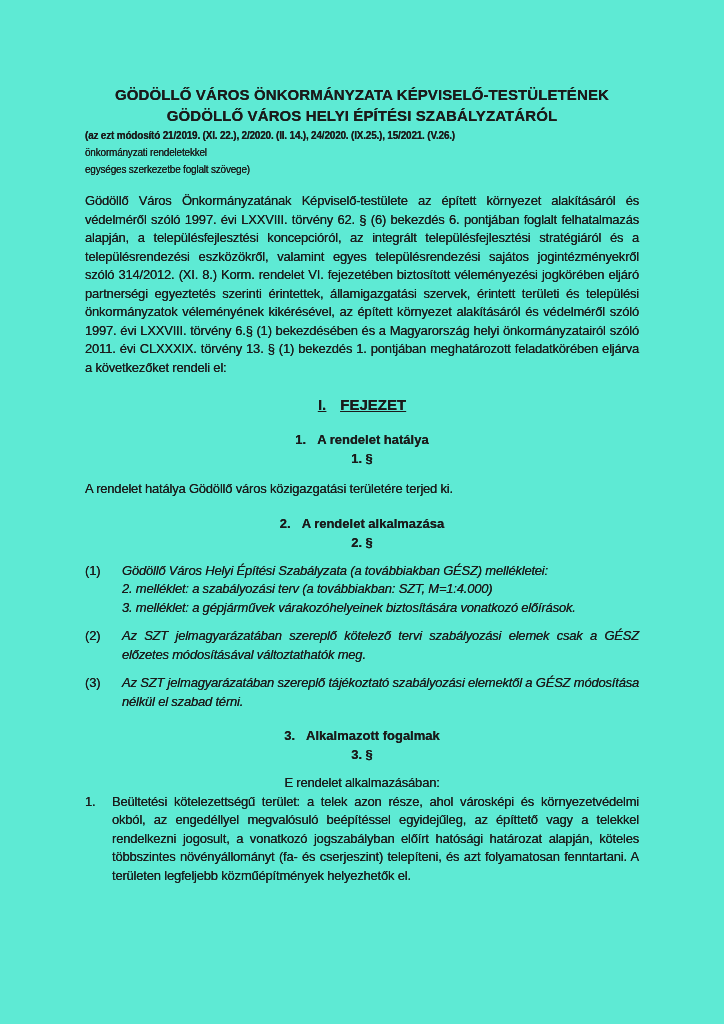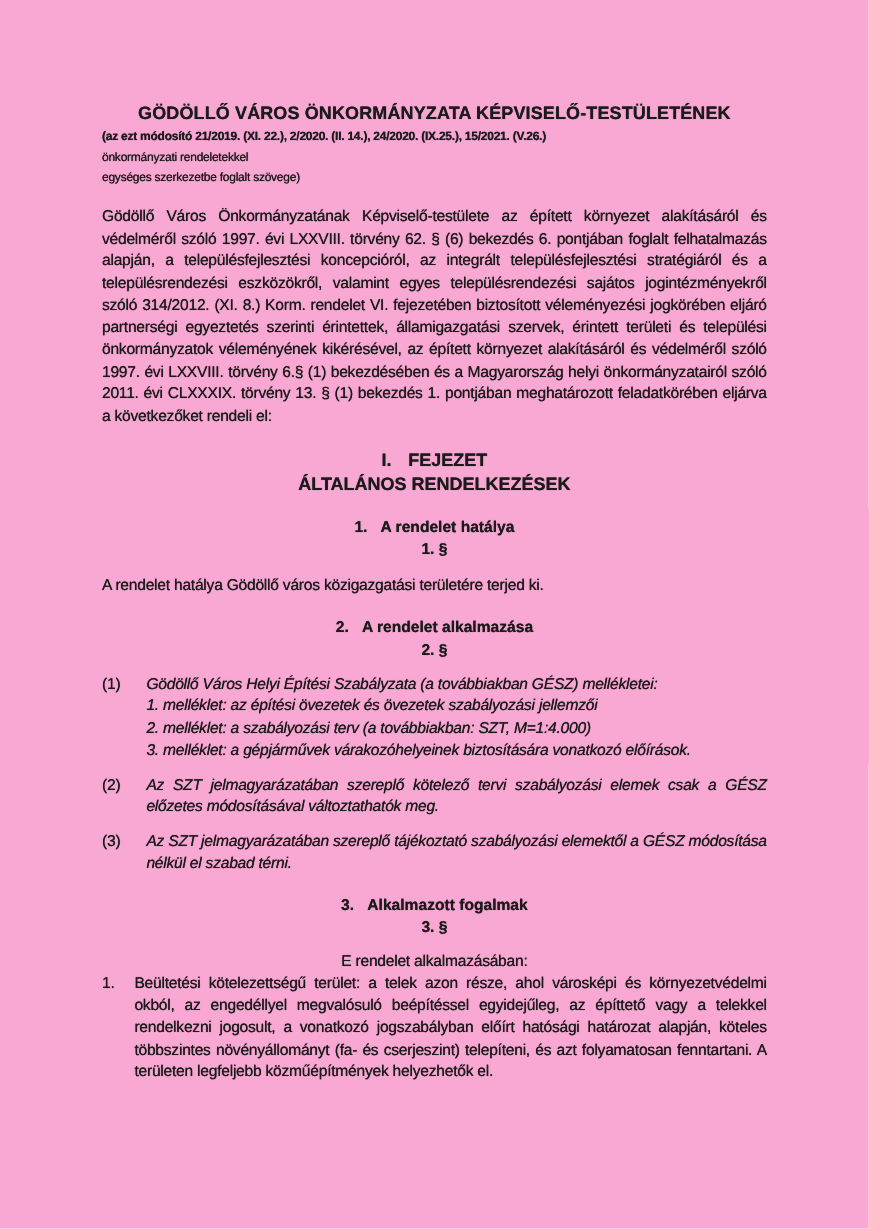--- a/index.html
+++ b/index.html
@@ -6,21 +6,21 @@
     margin: 0;
     padding: 0;
     background: #ffffff;
   }
   .page {
     position: relative;
     width: 724px;
     height: 1024px;
     box-sizing: border-box;
     padding: 84px 85px 0 85px;
-    background: #f9a8d4;
+    background: #5eead4;
     color: #1b1b1b;
     font-family: "Liberation Sans", sans-serif;
     overflow: hidden;
     
     text-shadow: 0 0 0.6px currentColor;
   }
 
   
   .title-block .t-line {
     text-align: center;
@@ -52,20 +52,21 @@
     letter-spacing: -0.2px;
     text-align: justify;
   }
 
   .chapter {
     margin-top: 18px;
     text-align: center;
     font-weight: 700;
     font-size: 15px;
     line-height: 20px;
+    text-decoration: underline;
   }
   .chapter .ch-gap { margin-left: 14px; }
 
   .sec-heading {
     margin-top: 15px;
     text-align: center;
     font-weight: 700;
     font-size: 13px;
     line-height: 19px;
   }
@@ -106,51 +107,50 @@
   .definition .d-num { flex: 0 0 27px; }
   .definition .d-text { flex: 1; text-align: justify; }
 </style>
 </head>
 <body>
 
 <div class="page">
 
   <div class="title-block">
     <div class="t-line">GÖDÖLLŐ VÁROS ÖNKORMÁNYZATA KÉPVISELŐ-TESTÜLETÉNEK</div>
+    <div class="t-line">GÖDÖLLŐ VÁROS HELYI ÉPÍTÉSI SZABÁLYZATÁRÓL</div>
   </div>
 
   <div class="subtitle-block">
     <div class="s-line bold">(az ezt módosító 21/2019. (XI. 22.), 2/2020. (II. 14.), 24/2020. (IX.25.), 15/2021. (V.26.)</div>
     <div class="s-line">önkormányzati rendeletekkel</div>
     <div class="s-line">egységes szerkezetbe foglalt szövege)</div>
   </div>
 
   <p class="preamble">Gödöllő Város Önkormányzatának Képviselő-testülete az épített környezet alakításáról és védelméről szóló 1997. évi LXXVIII. törvény 62. § (6) bekezdés 6. pontjában foglalt felhatalmazás alapján, a településfejlesztési koncepcióról, az integrált településfejlesztési stratégiáról és a településrendezési eszközökről, valamint egyes településrendezési sajátos jogintézményekről szóló 314/2012. (XI. 8.) Korm. rendelet VI. fejezetében biztosított véleményezési jogkörében eljáró partnerségi egyeztetés szerinti érintettek, államigazgatási szervek, érintett területi és települési önkormányzatok véleményének kikérésével, az épített környezet alakításáról és védelméről szóló 1997. évi LXXVIII. törvény 6.§ (1) bekezdésében és a Magyarország helyi önkormányzatairól szóló 2011. évi CLXXXIX. törvény 13. § (1) bekezdés 1. pontjában meghatározott feladatkörében eljárva a következőket rendeli el:</p>
 
   <div class="chapter">
     <div><span>I.</span><span class="ch-gap">FEJEZET</span></div>
-    <div>ÁLTALÁNOS RENDELKEZÉSEK</div>
   </div>
 
   <div class="sec-heading">
     <div><span>1.</span><span class="h-gap">A rendelet hatálya</span></div>
     <div>1. §</div>
   </div>
   <p class="body-line">A rendelet hatálya Gödöllő város közigazgatási területére terjed ki.</p>
 
   <div class="sec-heading">
     <div><span>2.</span><span class="h-gap">A rendelet alkalmazása</span></div>
     <div>2. §</div>
   </div>
 
   <div class="clause">
     <div class="c-num">(1)</div>
     <div class="c-text">
       <div>Gödöllő Város Helyi Építési Szabályzata (a továbbiakban GÉSZ) mellékletei:</div>
-      <div>1. melléklet: az építési övezetek és övezetek szabályozási jellemzői</div>
       <div>2. melléklet: a szabályozási terv (a továbbiakban: SZT, M=1:4.000)</div>
       <div>3. melléklet: a gépjárművek várakozóhelyeinek biztosítására vonatkozó előírások.</div>
     </div>
   </div>
 
   <div class="clause">
     <div class="c-num">(2)</div>
     <div class="c-text">Az SZT jelmagyarázatában szereplő kötelező tervi szabályozási elemek csak a GÉSZ előzetes módosításával változtathatók meg.</div>
   </div>
 

